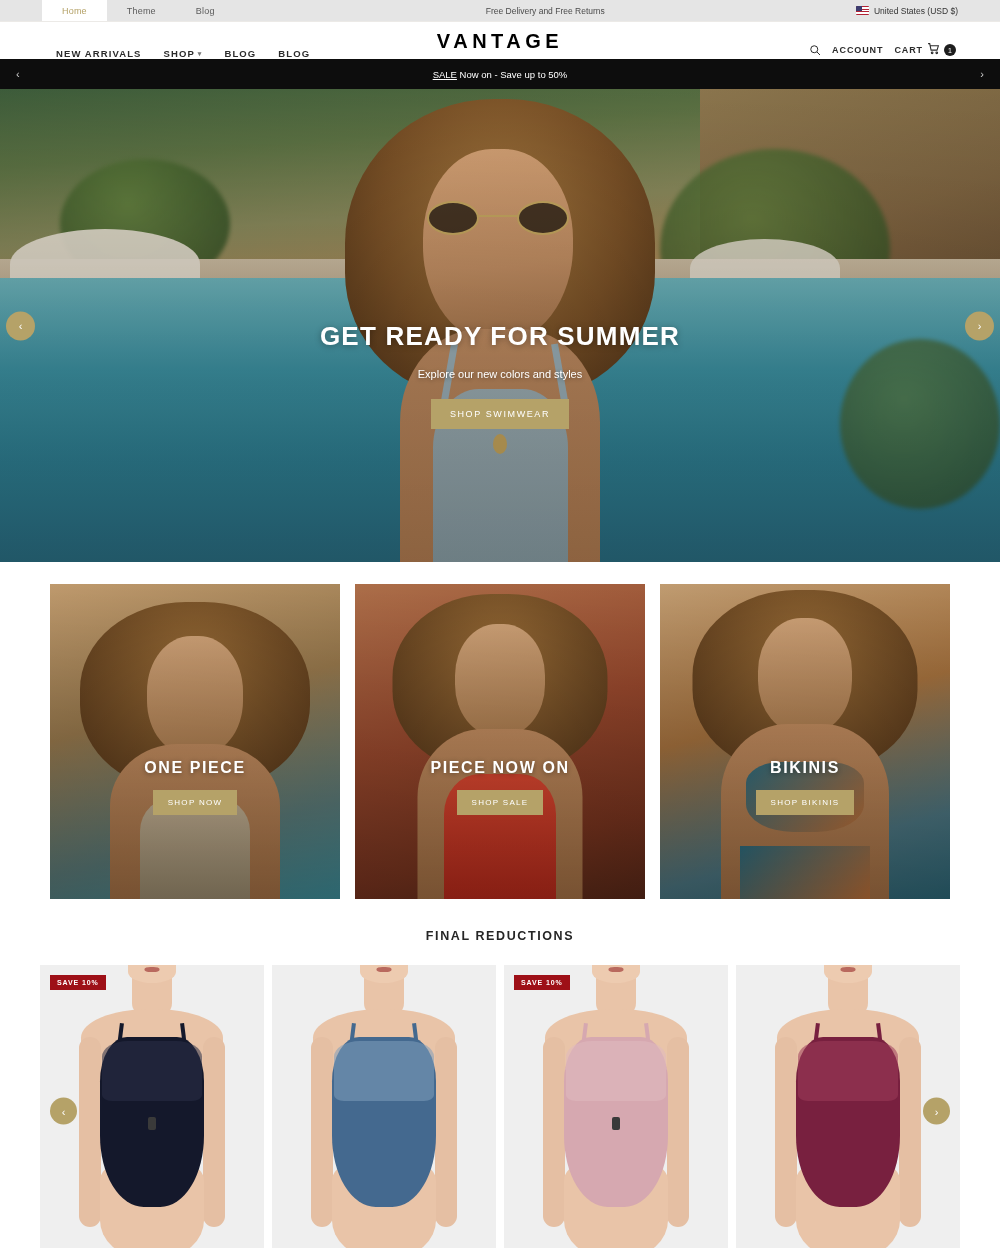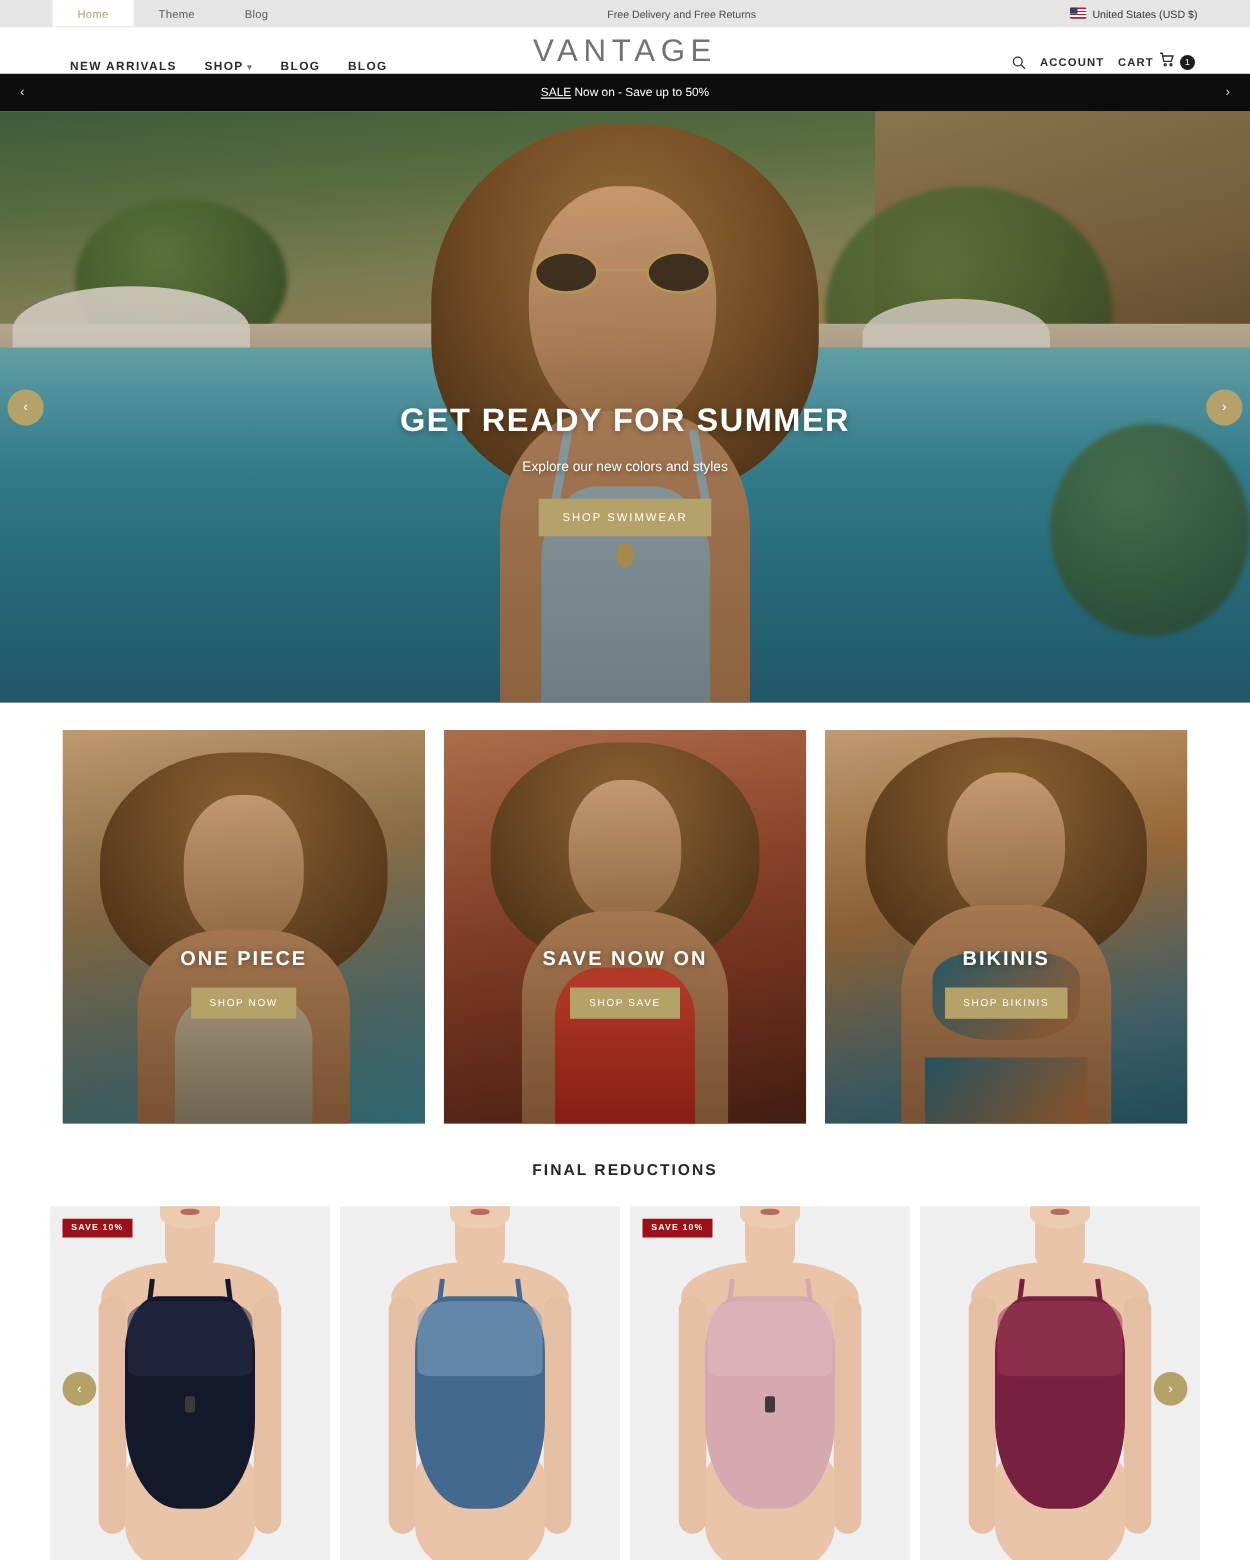--- a/index.html
+++ b/index.html
@@ -48,21 +48,21 @@
   .mainnav { display: flex; gap: 22px; margin-left: 56px; }
   .mainnav a {
     font-size: 9.5px; letter-spacing: 1.1px; color: #2b2b2b;
     text-decoration: none; font-weight: 600; display: flex;
     align-items: center; gap: 3px;
   }
   .chev { font-size: 7px; color: #777; }
   .logo {
     position: absolute; left: 50%; top: 50%;
     transform: translate(-50%,-50%);
-    font-size: 25px; letter-spacing: 4.5px; color: #737373; font-weight: 400;
+    font-size: 20px; letter-spacing: 4.5px; color: #000000; font-weight: 700;
   }
   .header-right {
     margin-left: auto; margin-right: 44px;
     display: flex; align-items: center; gap: 11px;
   }
   .header-right a {
     font-size: 9px; letter-spacing: .9px; color: #2b2b2b;
     text-decoration: none; font-weight: 600;
   }
   .icon-search { width: 12px; height: 12px; display: block; }
@@ -454,22 +454,22 @@
     <div class="cbg c2bg">
       <div class="card-figure">
         <div class="cf-hair" style="top:10px;width:215px;height:180px;border-radius:46%;"></div>
         <div class="cf-head" style="top:40px;width:90px;height:112px;border-radius:46%;"></div>
         <div class="cf-torso" style="top:145px;width:165px;height:170px;border-radius:40% 40% 0 0;"></div>
         <div class="cf-suit" style="top:190px;width:112px;height:125px;background:linear-gradient(180deg,#e24a32,#c12c1c);border-radius:32% 32% 0 0;"></div>
       </div>
     </div>
     <div class="card-shade"></div>
     <div class="card-content">
-      <div class="card-title">SAVE NOW ON</div>
-      <a class="card-btn" href="#">SHOP SAVE</a>
+      <div class="card-title">PIECE NOW ON</div>
+      <a class="card-btn" href="#">SHOP SALE</a>
     </div>
   </div>
 
   <div class="card">
     <div class="cbg c3bg">
       <div class="card-figure">
         <div class="cf-hair" style="top:6px;width:225px;height:185px;border-radius:46%;"></div>
         <div class="cf-head" style="top:34px;width:94px;height:116px;border-radius:46%;"></div>
         <div class="cf-torso" style="top:140px;width:168px;height:175px;border-radius:40% 40% 0 0;"></div>
         <div class="cf-suit" style="top:178px;width:118px;height:70px;background:linear-gradient(135deg,#2f6f82,#c4743a);border-radius:30% 30% 40% 40%;"></div>

